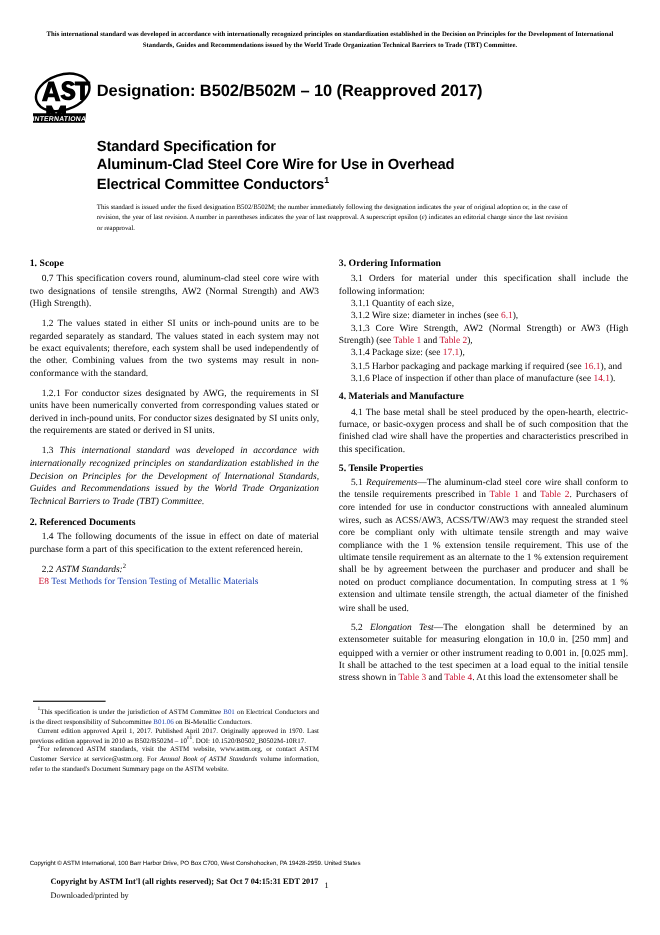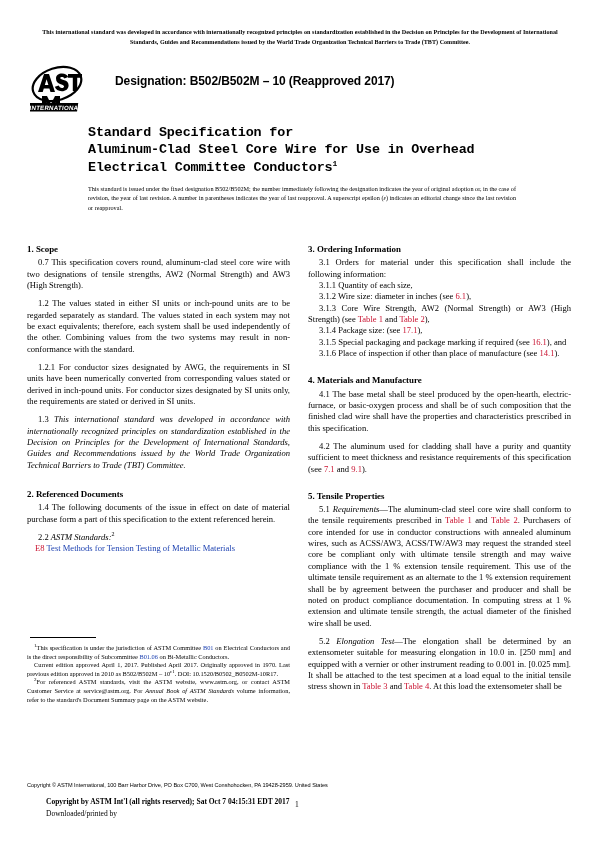--- a/index.html
+++ b/index.html
@@ -51,33 +51,32 @@
     top: 0;
     width: 56px;
     height: 52px;
   }
   .desig-text {
     position: absolute;
     left: 58px;
     top: 12px;
     font-family: "Liberation Sans", sans-serif;
     font-weight: bold;
-    font-size: 12px;
+    font-size: 15px;
     letter-spacing: -0.1px;
     white-space: nowrap;
-    margin-left: 27px;
   }
 
   
   .title-block {
     position: absolute;
     left: 88px;
     top: 124px;
     width: 440px;
-    font-family: Liberation Mono, monospace;
+    font-family: Liberation Sans, sans-serif;
     font-weight: bold;
     font-size: 13.4px;
     line-height: 17.4px;
     letter-spacing: -0.15px;
   }
   .title-block sup {
     font-size: 8px;
     vertical-align: super;
     line-height: 0;
   }
@@ -104,21 +103,21 @@
     line-height: 11.35px;
     text-align: justify;
     text-align-last: left;
   }
   .col-left  { left: 27px; }
   .col-right { left: 308px; }
 
   h2.sec {
     font-size: 8.9px;
     font-weight: bold;
-    margin: 10px 0 2px 0;
+    margin: 0 0 2px 0;
     line-height: 12.2px;
     text-align: left;
   }
   .sec-gap { height: 7px; }
   .sec-gap-sm { height: 5px; }
 
   p.para {
     margin: 0;
     text-indent: 11px;
     text-align: justify;
@@ -276,36 +275,33 @@
 
     <p class="para">
       <span>3.1.3 Core Wire Strength, AW2 (Normal Strength) or AW3 (High Strength) (see </span><span class="xref">Table 1</span><span> and </span><span class="xref">Table 2</span><span>),</span>
     </p>
 
     <p class="para">
       <span>3.1.4 Package size: (see </span><span class="xref">17.1</span><span>),</span>
     </p>
 
     <p class="para">
-      <span>3.1.5 Special packaging and package marking if required (see </span><span class="xref">16.1</span><span>), and</span>
+      <span>3.1.5 Harbor packaging and package marking if required (see </span><span class="xref">16.1</span><span>), and</span>
     </p>
 
     <p class="para">
       <span>3.1.6 Place of inspection if other than place of manufacture (see </span><span class="xref">14.1</span><span>).</span>
     </p>
 
     <div class="sec-gap-sm"></div>
 
     <h2 class="sec">4. Materials and Manufacture</h2>
 
     <p class="para">4.1 The base metal shall be steel produced by the open-hearth, electric-furnace, or basic-oxygen process and shall be of such composition that the finished clad wire shall have the properties and characteristics prescribed in this specification.</p>
 
-    <p class="para pgap">
-      <span>4.2 The aluminum used for cladding shall have a purity and quantity sufficient to meet thickness and resistance requirements of this specification (see </span><span class="xref">7.1</span><span> and </span><span class="xref">9.1</span><span>).</span>
-    </p>
 
     <div class="sec-gap-sm"></div>
 
     <h2 class="sec">5. Tensile Properties</h2>
 
     <p class="para">
       <span>5.1 </span><i>Requirements</i><span>—The aluminum-clad steel core wire shall conform to the tensile requirements prescribed in </span><span class="xref">Table 1</span><span> and </span><span class="xref">Table 2</span><span>. Purchasers of core intended for use in conductor constructions with annealed aluminum wires, such as ACSS/AW3, ACSS/TW/AW3 may request the stranded steel core be compliant only with ultimate tensile strength and may waive compliance with the 1 % extension tensile requirement. This use of the ultimate tensile requirement as an alternate to the 1 % extension requirement shall be by agreement between the purchaser and producer and shall be noted on product compliance documentation. In computing stress at 1 % extension and ultimate tensile strength, the actual diameter of the finished wire shall be used.</span>
     </p>
 
     <p class="para pgap">

